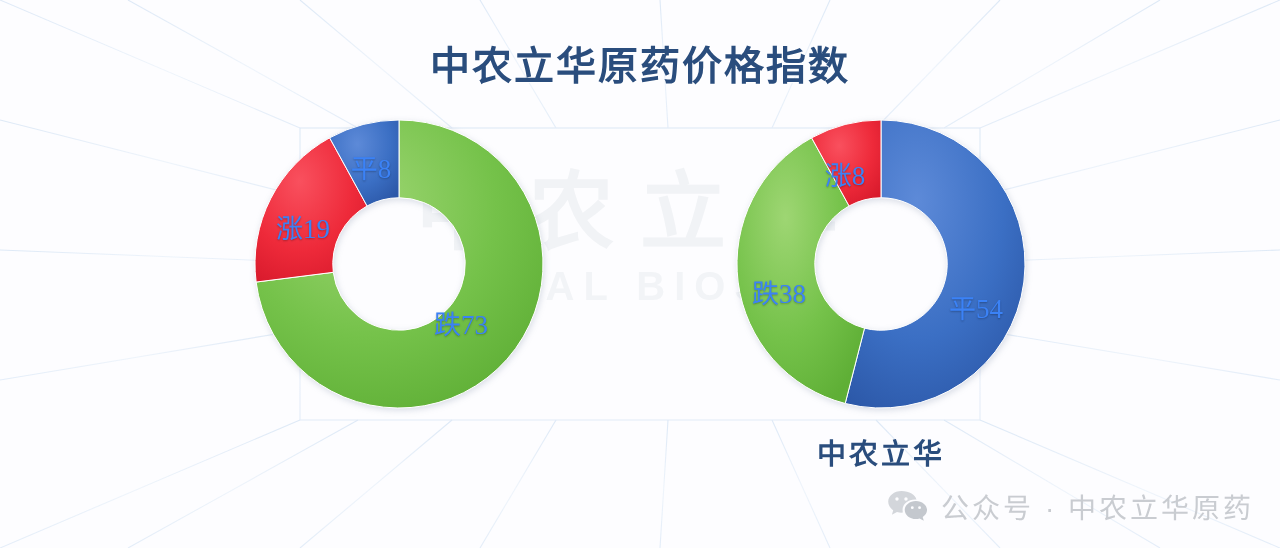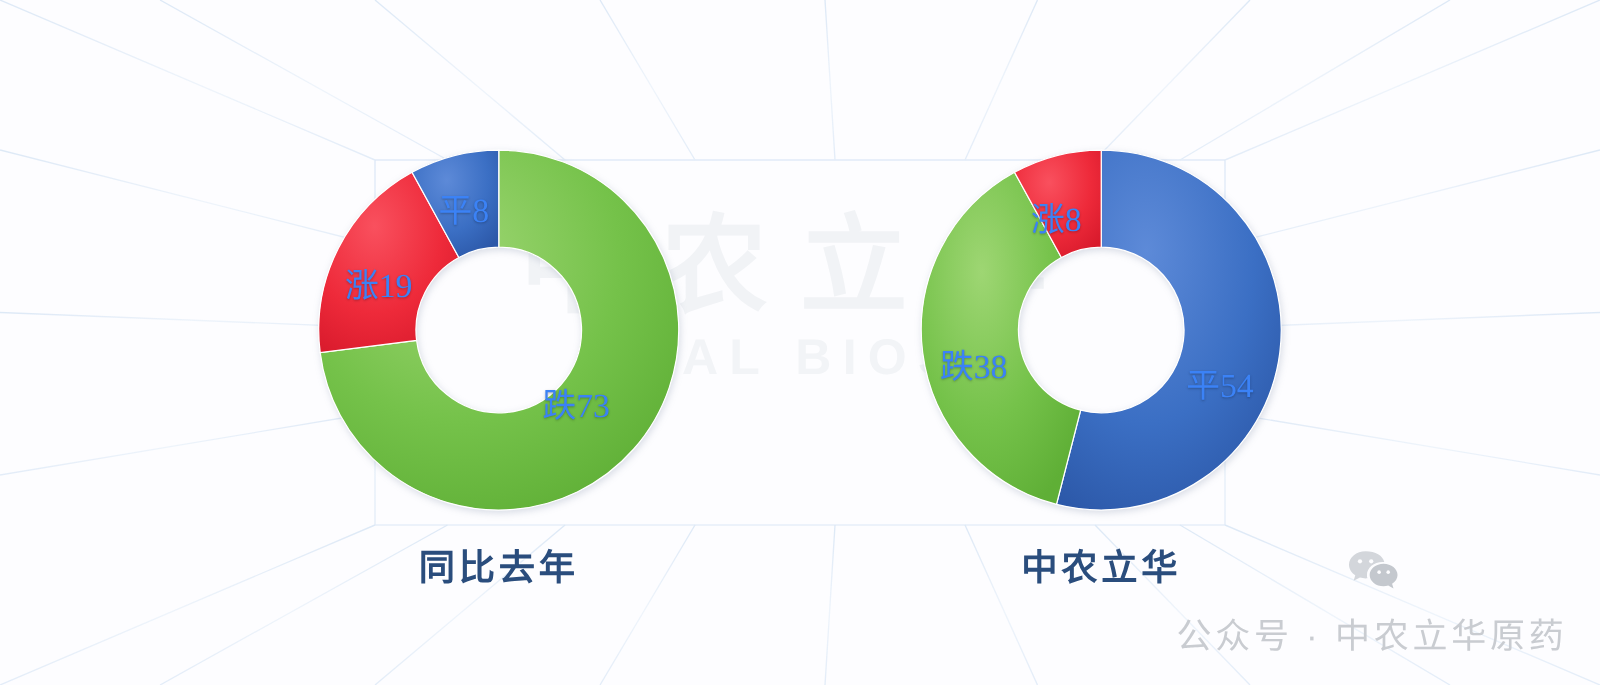--- a/index.html
+++ b/index.html
@@ -132,21 +132,20 @@
   
   .wechat-badge {
     position: absolute;
     right: 26px;
     bottom: 22px;
     z-index: 6;
     display: flex;
     align-items: center;
     gap: 13px;
     user-select: none;
-    flex-direction: column;
   }
   .wechat-icon {
     display: block;
     width: 42px;
     height: 34px;
     flex: none;
   }
   .wechat-text {
     font-family: "Liberation Sans", "DejaVu Sans", sans-serif;
     font-size: 28px;
@@ -218,20 +217,21 @@
       <line x1="60" y1="26" x2="60" y2="522"></line>
       <line x1="1220" y1="26" x2="1220" y2="522"></line>
     </g>
   </svg>
 
   <div class="watermark">
     <div class="watermark-cn">中农立华</div>
     <div class="watermark-en">SAL BIOS</div>
   </div>
 
+  <div class="title">中农立华原药价格指数</div>
 
   <div class="charts">
 
     <div class="chart-block">
       <div class="donut-wrap">
         <svg class="donut-svg" viewBox="0 0 292 292">
           <defs>
             <radialGradient id="gGreen1" cx="38%" cy="30%" r="78%">
               <stop offset="0%" stop-color="#9ed673"></stop>
               <stop offset="58%" stop-color="#75c24a"></stop>
@@ -253,21 +253,20 @@
               <path d="M 3.1354830107152054 164.04798563325986 A 144 144 0 0 1 76.62747092935311 19.811838073683575 L 114.08863662750242 87.95344551389444 A 66.24000000000001 66.24000000000001 0 0 0 80.28232218492899 154.30207339129953 Z" fill="url(#gRed1)" stroke="#ffffff" stroke-width="1"></path>
               <path d="M 76.6274709293529 19.811838073683703 A 144 144 0 0 1 145.99999999999997 2 L 146 79.75999999999999 A 66.24000000000001 66.24000000000001 0 0 0 114.08863662750232 87.95344551389451 Z" fill="url(#gBlue1)" stroke="#ffffff" stroke-width="1"></path>
             </g>
         </svg>
         <div class="slice-labels">
             <div class="slice-label" style="left: 208px; top: 204px; text-align: right;">跌73</div>
             <div class="slice-label" style="left: 50px; top: 108px;">涨19</div>
             <div class="slice-label" style="left: 118px; top: 48px;">平8</div>
           </div>
       </div>
-      <div class="chart-caption">同比去年</div>
     </div>
 
     <div class="chart-block">
       <div class="donut-wrap">
         <svg class="donut-svg" viewBox="0 0 292 292">
           <defs>
             <radialGradient id="gGreen2" cx="38%" cy="30%" r="78%">
               <stop offset="0%" stop-color="#9ed673"></stop>
               <stop offset="58%" stop-color="#75c24a"></stop>
               <stop offset="100%" stop-color="#5faf36"></stop>

